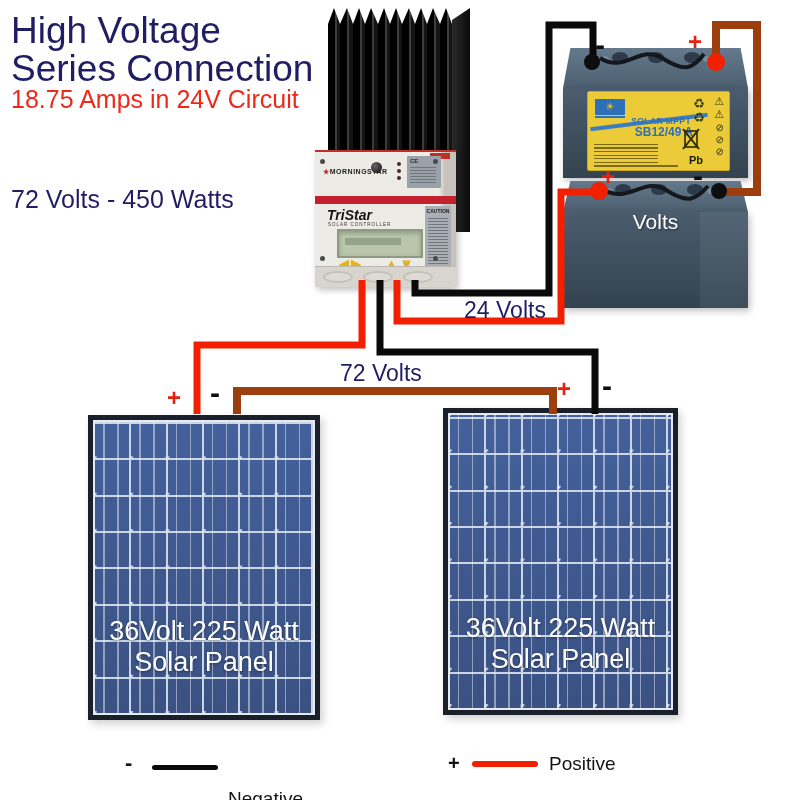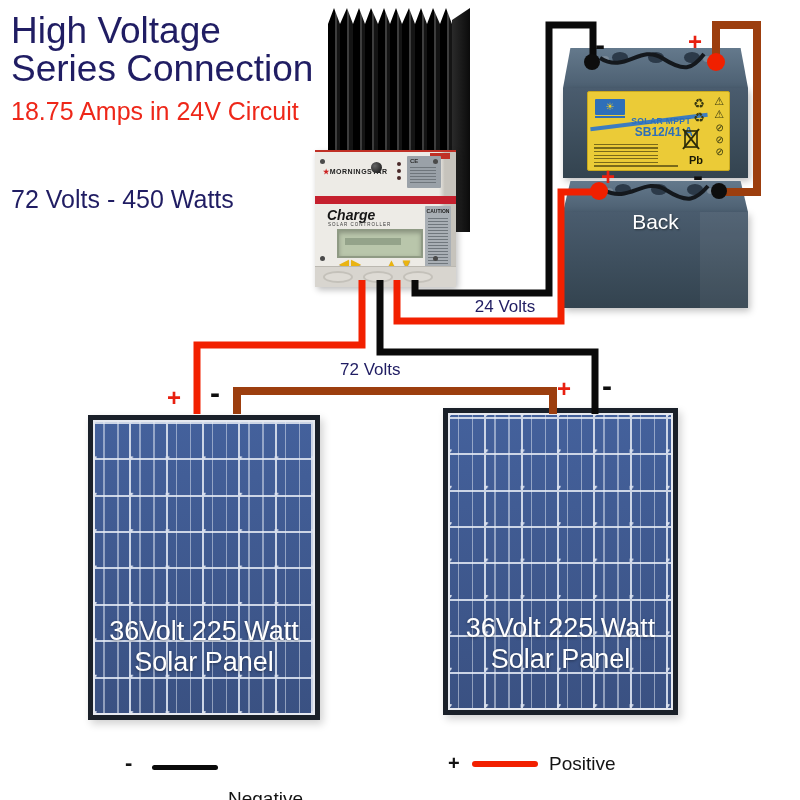--- a/index.html
+++ b/index.html
@@ -92,54 +92,54 @@
     font-size:27px;line-height:31px;text-shadow:0 1px 3px rgba(0,0,0,.4);}
 
   
   svg.wires{position:absolute;left:0;top:0;z-index:5;pointer-events:none;}
   .wblack{fill:none;stroke:#0a0a0a;stroke-width:7;}
   .wred{fill:none;stroke:#f22000;stroke-width:7;}
   .wbrown{fill:none;stroke:#9c3e0e;stroke-width:8;}
   .cable{fill:none;stroke:#14181d;stroke-width:4;}
 
   
-  .vlabel{position:absolute;color:#201d63;font-size:17px;z-index:6;}
+  .vlabel{position:absolute;color:#201d63;font-size:23px;z-index:6;}
   .sign{position:absolute;font-weight:bold;z-index:6;line-height:1;}
   .sp{color:#e82010;font-size:24px;}
   .sn{color:#0d0d0d;font-size:30px;}
 
   
   .leg-line{position:absolute;border-radius:3px;z-index:3;}
   .leg-txt{position:absolute;color:#141414;font-size:19px;z-index:3;}
 </style>
 </head>
 <body>
 
 <div class="stage">
 
   <div class="t1" style="top:12px;">High Voltage</div>
   <div class="t1" style="top:50px;">Series Connection</div>
-  <div class="amps" style="top:97px;">18.75 Amps in 24V Circuit</div>
+  <div class="amps" style="top:85px;">18.75 Amps in 24V Circuit</div>
   <div class="sum" style="top:185px;">72 Volts - 450 Watts</div>
 
   <div class="hs-fins"></div>
   <div class="hs-side"></div>
   <div class="ctl-body">
     <div class="ctl-topline"></div>
     <div class="ctl-redtab"></div>
     <div class="ctl-brandrow"><span class="ctl-star">★</span><span>MORNINGSTAR</span></div>
     <div class="ctl-btn"></div>
     <div class="led" style="top:12px;"></div>
     <div class="led" style="top:19px;"></div>
     <div class="led" style="top:26px;"></div>
     <div class="ce-lab"><span>CE</span>
       <div class="ce-lines"></div>
     </div>
     <div class="ctl-stripe"></div>
-    <div class="tristar">Charge</div>
+    <div class="tristar">TriStar</div>
     <div class="tristar-sub">SOLAR CONTROLLER</div>
     <div class="lcd">
       <div class="lcd-line"></div>
     </div>
     <span class="arrws" style="left:24px;"><span>◀</span><span>▶</span></span>
     <span class="arrws" style="left:70px;"><span>▲</span><span>▼</span></span>
     <div class="caution-lab"><span>CAUTION</span>
       <div class="caution-lines"></div>
     </div>
     <div class="ctl-bottom">
@@ -160,21 +160,21 @@
       <div class="cap" style="left:121px;top:4px;"></div>
       <div class="capsm" style="left:38px;top:8px;"></div>
       <div class="capsm" style="left:140px;top:8px;"></div>
     </div>
     <div class="batt-body" style="top:40px;height:90px;">
       <div class="batt-label" style="left:24px;top:3px;width:141px;height:78px;">
         <div class="bl-logo"><span>☀</span></div>
         <div class="bl-logosub"></div>
         <div class="bl-stripe"></div>
         <div class="bl-product">SOLAR MPPT</div>
-        <div class="bl-model">SB12/41 A</div>
+        <div class="bl-model">SB12/49 A</div>
         <div class="bl-specs"></div>
         <div class="bl-specs2"></div>
         <span class="bl-ico" style="right:24px;top:5px;font-size:13px;">♻</span>
         <span class="bl-ico" style="right:24px;top:19px;font-size:13px;">♻</span>
         <span class="bl-ico" style="right:5px;top:4px;font-size:11px;">⚠</span>
         <span class="bl-ico" style="right:5px;top:17px;font-size:11px;">⚠</span>
         <span class="bl-ico" style="right:5px;top:31px;font-size:10px;">⊘</span>
         <span class="bl-ico" style="right:5px;top:43px;font-size:10px;">⊘</span>
         <span class="bl-ico" style="right:5px;top:55px;font-size:10px;">⊘</span>
         <svg class="bin-svg" style="right:26px;top:33px;" width="24" height="30" viewBox="0 0 24 30">
@@ -191,21 +191,21 @@
     <div class="batt-top" style="height:31px;">
       <div class="cap" style="left:52px;top:3px;"></div>
       <div class="cap" style="left:88px;top:3px;"></div>
       <div class="cap" style="left:124px;top:3px;"></div>
       <div class="capsm" style="left:42px;top:7px;"></div>
       <div class="capsm" style="left:144px;top:7px;"></div>
     </div>
     <div class="batt-body" style="top:31px;height:96px;">
       <div class="batt-sidehl"></div>
     </div>
-    <div class="batt-name" style="top:29px;">Back</div>
+    <div class="batt-name" style="top:29px;">Volts</div>
   </div>
 
   <div class="panel" style="left:88px;top:415px;width:232px;height:305px;">
     <div class="cells"></div>
     <div class="plabel">
       <div>36Volt 225 Watt</div>
       <div>Solar Panel</div>
     </div>
   </div>
   <div class="panel" style="left:443px;top:408px;width:235px;height:307px;">

